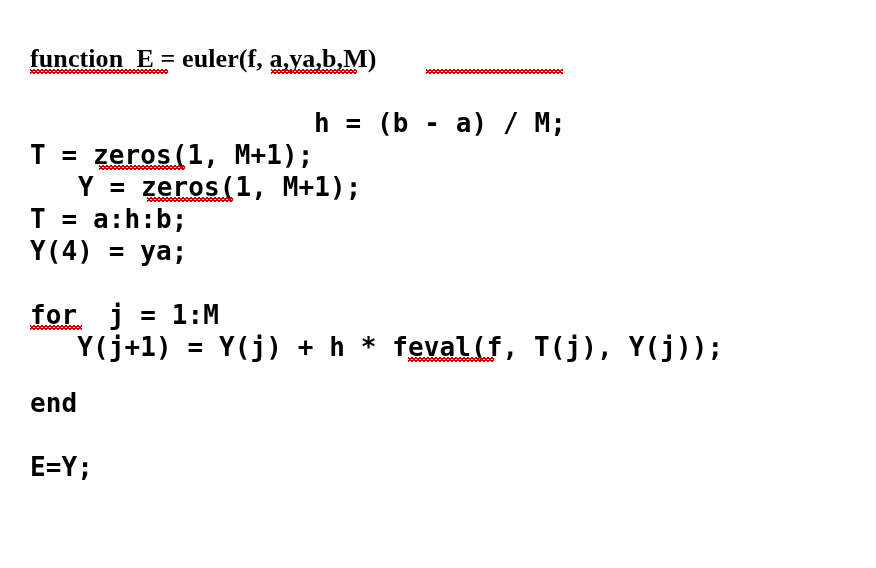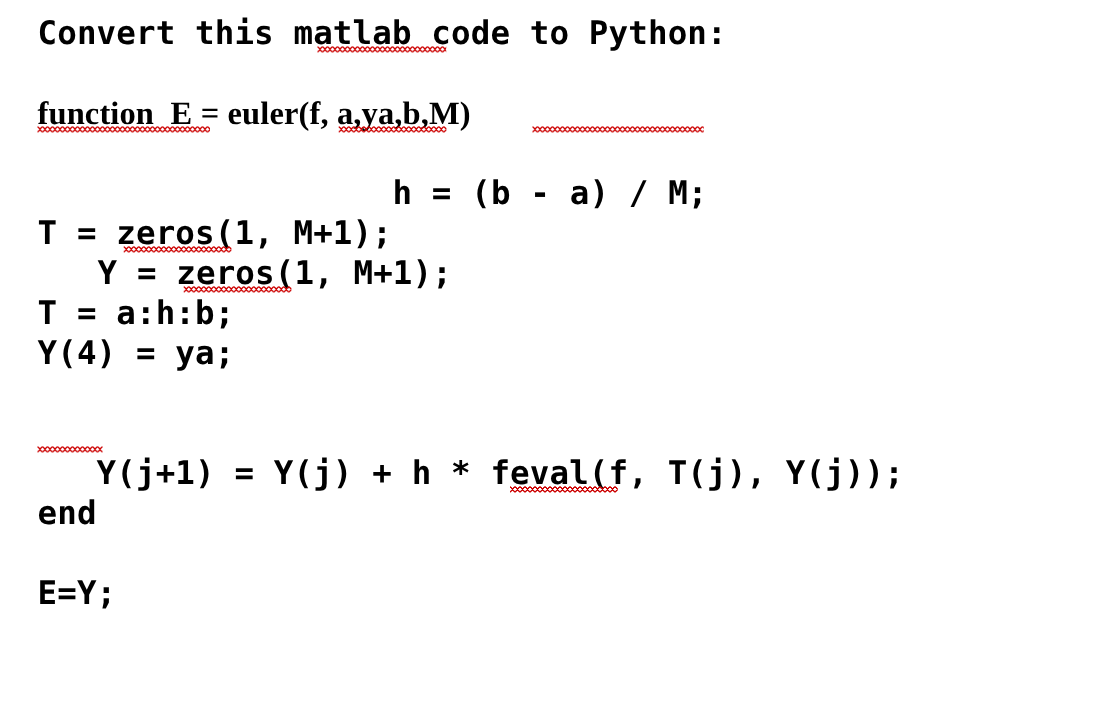--- a/index.html
+++ b/index.html
@@ -59,29 +59,28 @@
     background-image:
       linear-gradient(45deg, transparent 42%, var(--sq, #cc0000) 42%, var(--sq, #cc0000) 58%, transparent 58%),
       linear-gradient(-45deg, transparent 42%, var(--sq, #cc0000) 42%, var(--sq, #cc0000) 58%, transparent 58%);
   }
 </style>
 </head>
 <body>
 
 <div id="page" style="width: 876px; height: 568px;">
   <div id="doc" style="left: 30px;">
-      <div class="line" style="height: 32px; line-height: 32px;"><span class="txt">Convert this matlab code to Python:</span><span class="squiggle" title="matlab" style="left: 223.6px; width: 103.2px;"></span></div>
       <div class="line blank" style="height: 32px; line-height: 32px;"><span class="txt"></span></div>
       <div class="line" style="height: 32px; line-height: 32px; font-family: Liberation Serif, serif;"><span class="txt">function  E = euler(f, a,ya,b,M)</span><span class="squiggle" title="function" style="left: 0px; width: 137.6px;"></span><span class="squiggle" title="euler" style="left: 240.8px; width: 86px;"></span><span class="squiggle" title="a,ya,b,M" style="left: 395.6px; width: 137.6px;"></span></div>
       <div class="line blank" style="height: 32px; line-height: 32px;"><span class="txt"></span></div>
       <div class="line" style="height: 32px; line-height: 32px; text-align: center;"><span class="txt">h = (b - a) / M;</span></div>
       <div class="line" style="height: 32px; line-height: 32px;"><span class="txt">T = zeros(1, M+1);</span><span class="squiggle" title="zeros" style="left: 68.8px; width: 86px;"></span></div>
       <div class="line" style="height: 32px; line-height: 32px; margin-left: 48px;"><span class="txt">Y = zeros(1, M+1);</span><span class="squiggle" title="zeros" style="left: 68.8px; width: 86px;"></span></div>
       <div class="line" style="height: 32px; line-height: 32px;"><span class="txt">T = a:h:b;</span></div>
       <div class="line" style="height: 32px; line-height: 32px;"><span class="txt">Y(4) = ya;</span></div>
       <div class="line blank" style="height: 32px; line-height: 32px;"><span class="txt"></span></div>
-      <div class="line" style="height: 32px; line-height: 32px;"><span class="squiggle" title="for" style="left: 0px; width: 51.6px;"></span></div>
+      <div class="line" style="height: 32px; line-height: 32px;"><span class="txt">for  j = 1:M</span><span class="squiggle" title="for" style="left: 0px; width: 51.6px;"></span></div>
       <div class="line" style="height: 32px; line-height: 32px;"><span class="txt">   Y(j+1) = Y(j) + h * feval(f, T(j), Y(j));</span><span class="squiggle" title="feval" style="left: 378.4px; width: 86px;"></span></div>
-      <div class="line" style="height: 32px; line-height: 32px;"><span class="txt">end</span></div>
+      <div class="line" style="height: 32px; line-height: 32px; margin-top: 24px;"><span class="txt">end</span></div>
       <div class="line blank" style="height: 32px; line-height: 32px;"><span class="txt"></span></div>
       <div class="line" style="height: 32px; line-height: 32px;"><span class="txt">E=Y;</span></div>
     </div>
 </div>
 
 </body></html>

